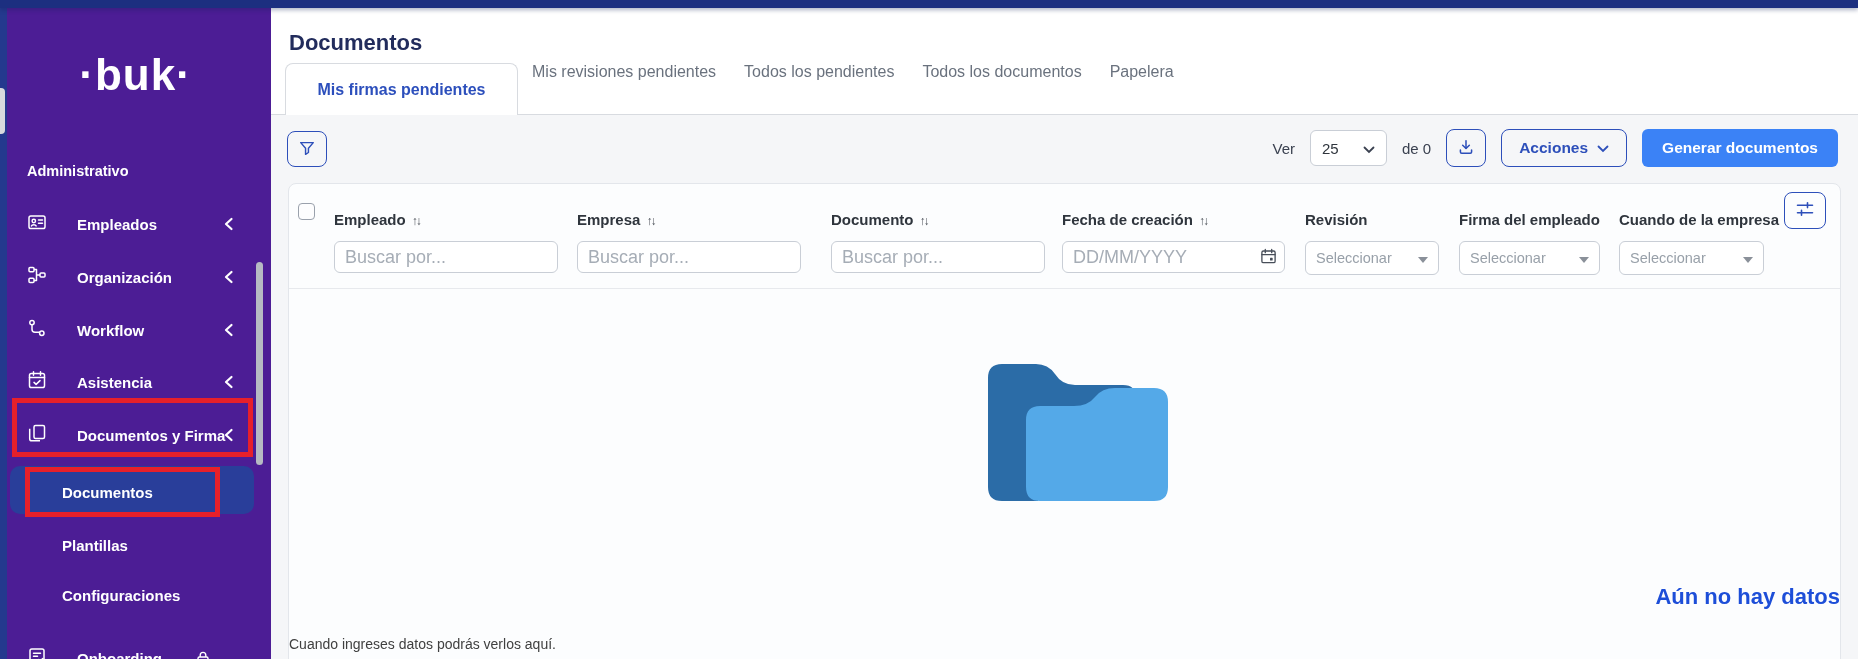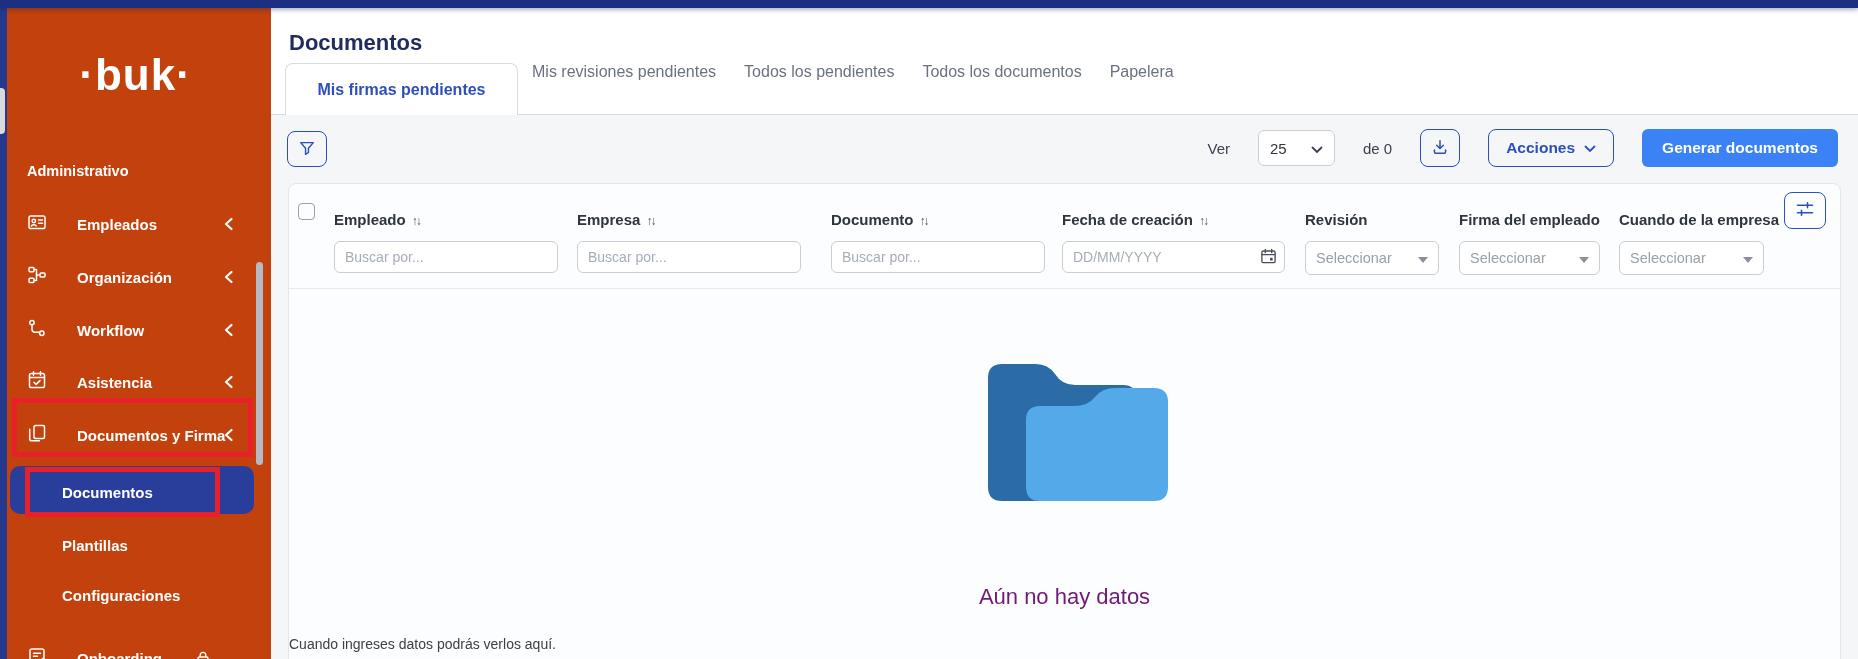--- a/index.html
+++ b/index.html
@@ -6,21 +6,21 @@
   html,body { width:1858px; height:659px; }
   body {
     font-family: "Liberation Sans", sans-serif;
     position: relative; overflow: hidden;
     background: #f5f6f8;
   }
   
   .topbar { position:absolute; left:0; top:0; width:1858px; height:8px; background:#1c2f80; z-index:40;
             box-shadow:0 2px 4px rgba(20,35,90,.35); }
   
-  .sidebar { position:absolute; left:0; top:8px; width:271px; height:651px; background:#c2410c; overflow:hidden; z-index:10; }
+  .sidebar { position:absolute; left:0; top:8px; width:271px; height:651px; background:#4c1d95; overflow:hidden; z-index:10; }
   .rail { position:absolute; left:0; top:0; width:7px; height:100%; background:#24398e; }
   .rail-handle { position:absolute; left:0; top:80px; width:5px; height:46px; background:#d8dadd; border-radius:0 4px 4px 0; }
   .logo { position:absolute; left:0; top:42px; width:271px; text-align:center;
           color:#fff; font-size:44px; font-weight:600; letter-spacing:1px; }
   .section-label { position:absolute; left:27px; top:155px; color:#fff; font-size:14.5px; font-weight:700; }
   .nav-item { position:absolute; left:0; width:271px; height:46px; display:flex; align-items:center;
               padding-left:27px; gap:30px; color:#fff; cursor:pointer; }
   .nav-label { font-size:15px; font-weight:600; }
   .nav-chevron { position:absolute; right:37px; top:50%; transform:translateY(-50%); display:flex; }
   .sub-item { position:absolute; left:0; width:271px; height:44px; display:flex; align-items:center;
@@ -36,53 +36,53 @@
   .header-block { position:absolute; left:0; top:0; width:100%; height:107px; background:#fff; border-bottom:1px solid #d8dbe0; }
   .page-title { position:absolute; left:18px; top:22px; font-size:22px; font-weight:600; color:#222c5c; }
   .tabs { position:absolute; left:14px; bottom:-1px; display:flex; align-items:flex-end; }
   .tab-active { width:233px; height:52px; background:#fff; border:1px solid #d8dbe0; border-bottom:none;
                 border-radius:8px 8px 0 0; display:flex; align-items:center; justify-content:center;
                 font-size:16px; font-weight:700; color:#2c4fbc; cursor:pointer; }
   .tab { height:52px; display:flex; align-items:flex-start; padding:0 14px; font-size:16px; color:#6a727e; cursor:pointer; }
   
   .filter-btn { position:absolute; left:16px; top:123px; width:40px; height:36px; border:1.5px solid #2d4fba;
                 border-radius:8px; background:transparent; display:flex; align-items:center; justify-content:center; cursor:pointer; }
-  .toolbar-right { position:absolute; right:20px; top:121px; height:38px; display:flex; align-items:center; gap:28px;
+  .toolbar-right { position:absolute; right:20px; top:121px; height:38px; display:flex; align-items:center; gap:15px;
                    font-size:15px; color:#3a4150; }
   .ver-select { width:77px; height:36px; background:#fff; border:1px solid #c9ced6; border-radius:6px;
                 display:flex; align-items:center; justify-content:space-between; padding:0 11px; cursor:pointer; color:#2f353d; }
   .icon-btn { width:40px; height:38px; border:1.5px solid #2d4fba; border-radius:8px; background:transparent;
               display:flex; align-items:center; justify-content:center; cursor:pointer; }
   .acciones-btn { height:38px; padding:0 17px; border:1.5px solid #2d4fba; border-radius:8px; background:transparent;
                   display:flex; align-items:center; gap:9px; font-size:15.5px; font-weight:600; color:#2d4fba; cursor:pointer; }
   .generar-btn { height:38px; padding:0 20px; background:#3b82f6; border:none; border-radius:6px;
                  color:#fff; font-size:15.5px; font-weight:700; cursor:pointer; font-family:"Liberation Sans",sans-serif; }
   
   .card { position:absolute; left:17px; top:175px; width:1553px; height:600px; background:#fcfdfe;
           border:1px solid #e3e6eb; border-radius:8px; }
   .checkbox { position:absolute; left:9px; top:19px; width:17px; height:17px; border:1.6px solid #9aa1ac;
               border-radius:4px; background:#fdfdfe; cursor:pointer; }
   .col { position:absolute; top:0; height:104px; }
   .col-label { position:absolute; top:19px; left:0; font-size:15px; font-weight:700; color:#2f353d; white-space:nowrap;margin-top:8px; }
   .sort-glyph { font-size:12px; font-weight:400; color:#4a4f57; margin-left:6px; letter-spacing:-2px; cursor:pointer; }
   .col input { position:absolute; top:57px; left:0; width:100%; height:32px; border:1px solid #c9ced6; border-radius:6px;
-               padding:0 10px; font-size:14px; color:#2f353d; background:#fff; font-family:"Liberation Sans",sans-serif; }
+               padding:0 10px; font-size:18px; color:#2f353d; background:#fff; font-family:"Liberation Sans",sans-serif; }
   .col input::placeholder { color:#a6adb6; }
   .date-wrap { position:absolute; top:57px; left:0; width:100%; height:32px; }
   .date-wrap input { top:0; width:100%; padding-right:32px; }
   .cal-ico { position:absolute; right:8px; top:7px; display:flex; pointer-events:none; }
   .sel-box { position:absolute; top:57px; left:0; height:32px; width:100%; border:1px solid #c9ced6; border-radius:6px;
              background:#fff; display:flex; align-items:center; justify-content:space-between; padding:16px 10px;
              font-size:14.5px; color:#98a0a9; cursor:pointer; }
   .cols-btn { position:absolute; left:1495px; top:8px; width:42px; height:37px; border:1.5px solid #2d4fba;
               border-radius:8px; background:transparent; display:flex; align-items:center; justify-content:center; cursor:pointer; }
   .hdr-divider { position:absolute; left:0; top:104px; width:100%; height:1px; background:#e7e9ed; }
   .folder { position:absolute; left:689px; top:170px; }
-  .empty-title { position:absolute; left:0; top:400px; width:100%; text-align:center;
-                 font-size:22px; font-weight:400; color:#701a75; }
+  .empty-title { position:absolute; left:0; top:400px; width:100%; text-align:right;
+                 font-size:22px; font-weight:700; color:#1d4ed8; }
   .empty-sub { position:absolute; left:0; top:452px; width:100%; text-align:left; font-size:14px; color:#404040; }
 </style>
 </head>
 <body>
 
 <div class="topbar"></div>
 
 <aside class="sidebar">
   <div class="rail"></div>
   <div class="rail-handle"></div>

